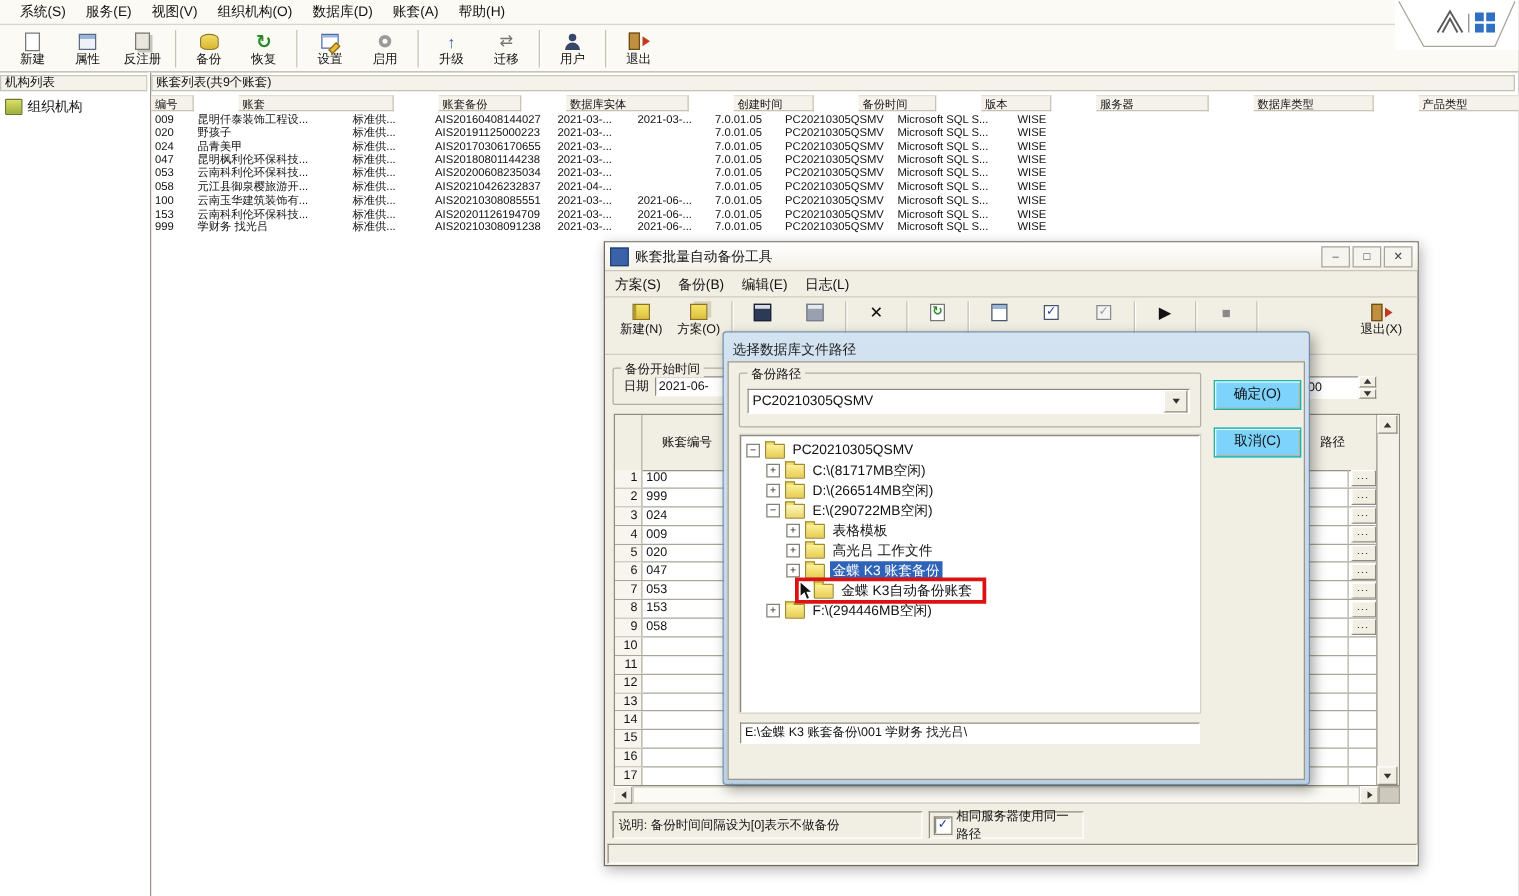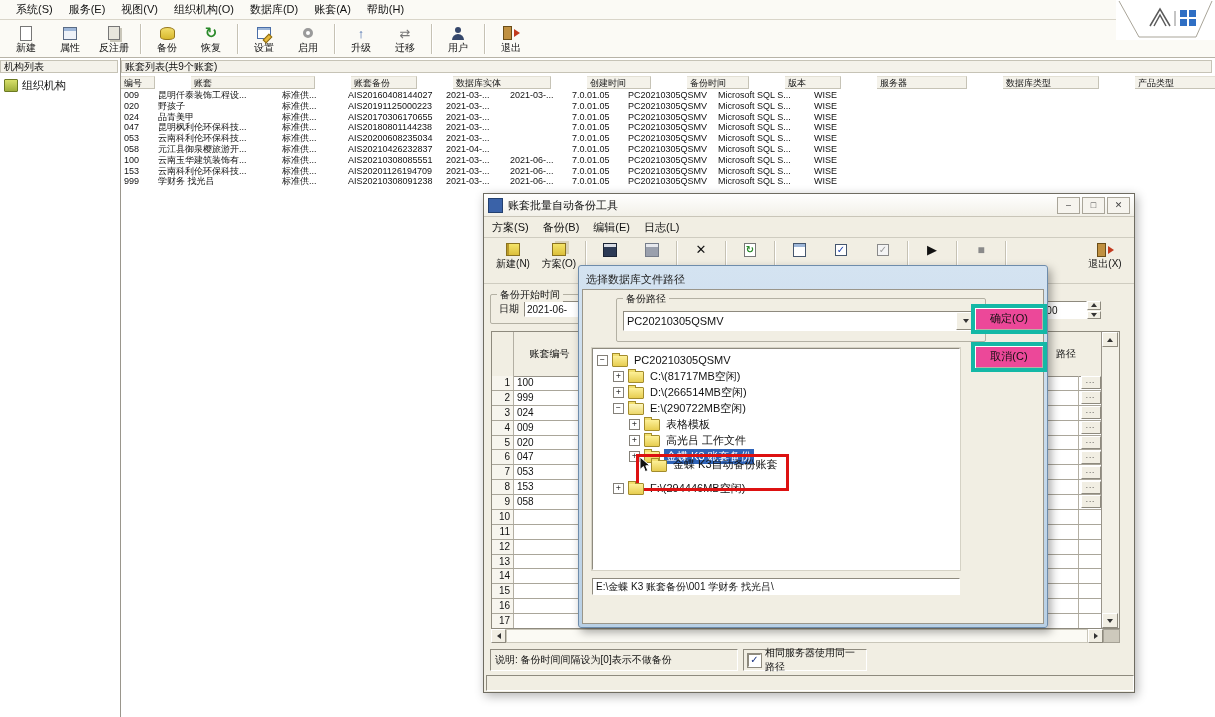--- a/index.html
+++ b/index.html
@@ -88,42 +88,42 @@
     font-size:10px;padding:0 4px;box-sizing:border-box;}
   .cbp{position:absolute;top:455px;height:22px;display:flex;align-items:center;font-size:10px;padding:0 4px;box-sizing:border-box;gap:4px;}
   .cb{width:11px;height:11px;background:#fff;border:1px solid;border-color:#8e8a7e #fff #fff #8e8a7e;outline:1px solid #8e8a7e;
     font-size:10px;line-height:10px;text-align:center;color:#17317f;font-weight:bold;flex:none;}
   .bk-status{position:absolute;left:2px;top:481px;width:646px;height:14px;}
   
   .pdlg{position:absolute;left:578px;top:265px;width:470px;height:363px;background:linear-gradient(#d4e3f1,#b9d0e5);
     border:1px solid #6e8cab;border-radius:3px;box-shadow:3px 4px 10px rgba(0,0,0,.35);padding:3px;box-sizing:border-box;z-index:20;}
   .pdlg-title{height:20px;font-size:11px;display:flex;align-items:center;padding-left:4px;color:#222;}
   .pdlg-body{position:absolute;left:3px;right:3px;top:23px;bottom:3px;background:#f1eee3;border:1px solid #9a968a;}
-  .pgrp{position:absolute;left:8px;top:8px;width:368px;height:42px;border:1px solid #b3b0a3;border-radius:2px;margin-left:25px;}
+  .pgrp{position:absolute;left:8px;top:8px;width:368px;height:42px;border:1px solid #b3b0a3;border-radius:2px;}
   .pgrp-lbl{position:absolute;top:-7px;left:6px;background:#f1eee3;padding:0 3px;font-size:10px;}
   .combo{position:absolute;left:6px;top:12px;width:354px;height:20px;background:#fff;border:1px solid;border-color:#8e8a7e #fff #fff #8e8a7e;
     display:flex;align-items:center;box-sizing:border-box;}
   .combo-txt{flex:1;font-size:11px;padding-left:3px;overflow:hidden;white-space:nowrap;}
   .combo-btn{width:17px;height:16px;background:#f1eee3;border:1px solid;border-color:#fff #8e8a7e #8e8a7e #fff;
     display:flex;align-items:center;justify-content:center;margin-right:1px;}
-  .pbtn{position:absolute;left:388px;width:68px;height:22px;background:#ec4899;border:4px solid #14b8a6;
+  .pbtn{position:absolute;left:388px;width:68px;height:22px;background:#7dd3fc;border:1px solid #14b8a6;
     box-shadow:inset 1px 1px 0 #fff,inset -1px -1px 0 #b5b2a5;font-size:11px;text-align:center;line-height:21px;}
   .treebox{position:absolute;left:9px;top:58px;width:368px;height:222px;background:#fff;
     border:1px solid;border-color:#8e8a7e #fff #fff #8e8a7e;outline:1px solid #d5d2c5;overflow:hidden;padding-top:3px;box-sizing:border-box;}
   .tnode{display:flex;align-items:center;gap:4px;height:16px;font-size:11px;white-space:nowrap;}
   .exp{width:9px;height:9px;background:#fff;border:1px solid #848078;font:8px/8px "DejaVu Sans Mono",monospace;
     text-align:center;color:#333;flex:none;box-sizing:content-box;}
   .expspace{width:11px;flex:none;}
   .fold{position:relative;width:14px;height:10px;background:linear-gradient(#fdf098,#e7cd50);border:1px solid #a38c2c;
     border-radius:1px;flex:none;margin-top:2px;}
   .fold::before{content:"";position:absolute;top:-3px;left:-1px;width:6px;height:2px;background:#f2df6e;border:1px solid #a38c2c;border-bottom:none;}
   .fold.open{background:linear-gradient(#fdf6c0,#ecd76a);}
   .tlabel{padding:0 2px;}
   .tlabel.sel{background:#2e63b8;color:#fff;}
-  .annot{display:inline-flex;align-items:flex-end;gap:4px;border:3px solid #dd1111;padding:0 6px 16px 12px;position:relative;margin-left:-8px;}
+  .annot{display:inline-flex;align-items:flex-start;gap:4px;border:3px solid #dd1111;padding:0 6px 0 12px;position:relative;margin-left:-8px;}
   .cursor{position:absolute;left:0px;top:0px;}
   .pathbox{position:absolute;left:9px;top:288px;width:368px;height:17px;background:#fff;border:1px solid;border-color:#8e8a7e #fff #fff #8e8a7e;
     font-size:10px;line-height:15px;padding-left:3px;overflow:hidden;white-space:nowrap;box-sizing:border-box;}
   
   .new-doc-icon::before{content:"";width:10px;height:13px;background:#fff;border:1px solid #777;}
   .properties-icon::before{content:"";width:12px;height:11px;background:linear-gradient(#9db6d8 0 3px,#eef2f8 3px);border:1px solid #5a6b85;}
   .unregister-icon{color:#555;}
   .unregister-icon::before{content:"";width:10px;height:12px;background:#e8e6dd;border:1px solid #777;box-shadow:2px 2px 0 #c9c6b9;}
   .backup-icon::before{content:"";width:13px;height:11px;background:linear-gradient(#f2dd6a,#d8b82e);border:1px solid #97781c;border-radius:50% 50% 40% 40%/30% 30% 25% 25%;}
   .restore-icon{color:#2a8a2a;font-size:15px;font-weight:bold;}

